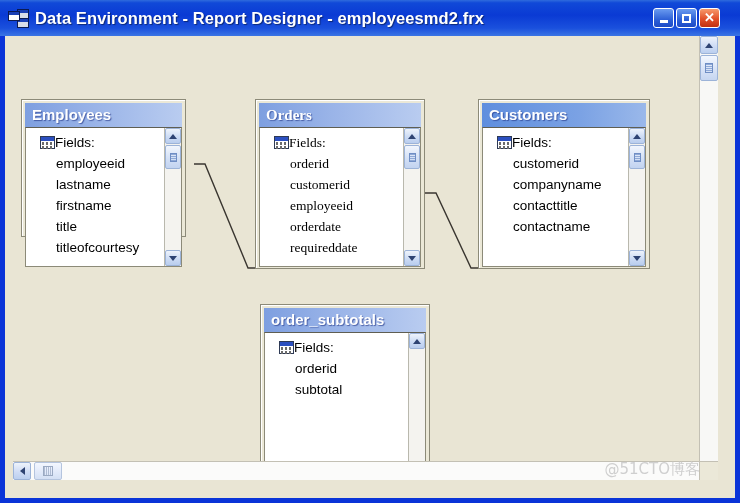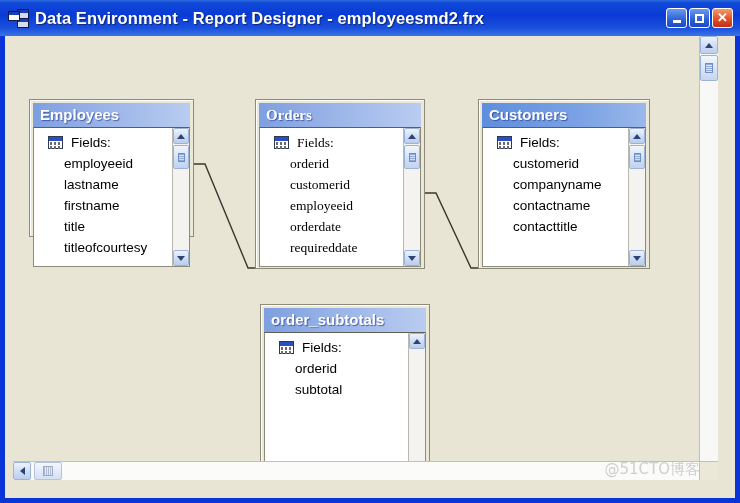--- a/index.html
+++ b/index.html
@@ -12,21 +12,21 @@
     position:relative;width:740px;height:503px;
     background:#0a34d8;
     box-sizing:border-box;
   }
 
   
   .titlebar{
     position:absolute;left:0;top:0;width:740px;height:36px;
     background:linear-gradient(to bottom,#2f6bdd 0%,#1049d8 8%,#0a3ad4 42%,#1a50dd 78%,#3a74e4 100%);
     display:flex;align-items:center;
-    box-sizing:border-box;padding:0 5px 0 8px;
+    box-sizing:border-box;padding:0 18px 0 8px;
   }
   .win-icon{
     width:20px;height:18px;position:relative;flex:0 0 auto;margin-right:7px;
   }
   .win-icon .tb{
     position:absolute;border:1px solid #0b1a52;background:#fff;
   }
   .win-icon .tb .hdr{height:3px;background:#1a3fb5;display:block;}
   .win-icon .tb1{left:0;top:2px;width:10px;height:8px;}
   .win-icon .tb2{left:9px;top:0px;width:10px;height:8px;background:#d8dce8;}
@@ -92,21 +92,21 @@
   .panel-hd.grad{background:linear-gradient(to right,#7e9fe0 0%,#9ab4e8 45%,#b9ccf0 100%);}
   .panel-hd.solid{background:linear-gradient(to right,#5f8ede 0%,#7ba2e4 60%,#9ab8ea 100%);}
   .panel-body{
     background:#ffffff;border:1px solid #8c8a78;border-top-color:#5f5e52;
     box-sizing:border-box;position:relative;overflow:hidden;
   }
   .fieldlist{
     position:absolute;left:0;top:0;right:17px;bottom:0;
     padding:4px 0 0 5px;box-sizing:border-box;overflow:hidden;
   }
-  .row-root{display:flex;align-items:center;gap:8px;height:21px;padding-left:9px;}
+  .row-root{display:flex;align-items:center;gap:0;height:21px;padding-left:9px;}
   .tbl-icon{
     width:15px;height:13px;border:1px solid #2e3a55;background:#ffffff;
     box-sizing:border-box;position:relative;flex:0 0 auto;
   }
   .tbl-icon .ih{position:absolute;left:0;top:0;right:0;height:4px;background:#2b4fc0;}
   .tbl-icon .ic{position:absolute;left:1px;top:5px;right:1px;height:3px;
      background:repeating-linear-gradient(to right,#6b6b6b 0 2px,transparent 2px 4px);}
   .tbl-icon .ic2{position:absolute;left:1px;top:9px;right:1px;height:3px;
      background:repeating-linear-gradient(to right,#6b6b6b 0 2px,transparent 2px 4px);}
   .row-label{font-size:13.5px;color:#000;white-space:nowrap;}
@@ -224,21 +224,21 @@
   <div class="client">
 
     <div class="canvas" id="canvas">
 
       <svg class="links" width="713" height="444">
         <polyline points="189,128 200,128 243,232 250,232" fill="none" stroke="#3a3630" stroke-width="1.4"></polyline>
         <polyline points="420,157 431,157 466,232 473,232" fill="none" stroke="#3a3630" stroke-width="1.4"></polyline>
       </svg>
 
       <div id="panels">
-          <div class="panel" style="left: 24px; top: 63px; width: 165px; height: 138px;">
+          <div class="panel" style="left: 16px; top: 63px; width: 165px; height: 138px;">
             <div class="panel-hd grad">Employees</div>
             <div class="panel-body" style="height: 140px;">
               <div class="fieldlist">
                 <div class="row-root">
                   <span class="tbl-icon">
                     <span class="ih"></span>
                     <span class="ic"></span>
                     <span class="ic2"></span>
                   </span>
                   <span class="row-label">Fields:</span>
@@ -300,22 +300,22 @@
                 <div class="row-root">
                   <span class="tbl-icon">
                     <span class="ih"></span>
                     <span class="ic"></span>
                     <span class="ic2"></span>
                   </span>
                   <span class="row-label">Fields:</span>
                 </div>
                 <div class="field">customerid</div>
                 <div class="field">companyname</div>
+                <div class="field">contacttitle</div>
                 <div class="field">contactname</div>
-                <div class="field">contacttitle</div>
               </div>
               <div class="vsb">
                 <div class="sb-btn up">
                   <span class="arrow-up"></span>
                 </div>
                 <div class="sb-thumb" style="top:17px;height:24px">
                   <span class="grip"></span>
                 </div>
                 <div class="sb-btn down">
                   <span class="arrow-dn"></span>

